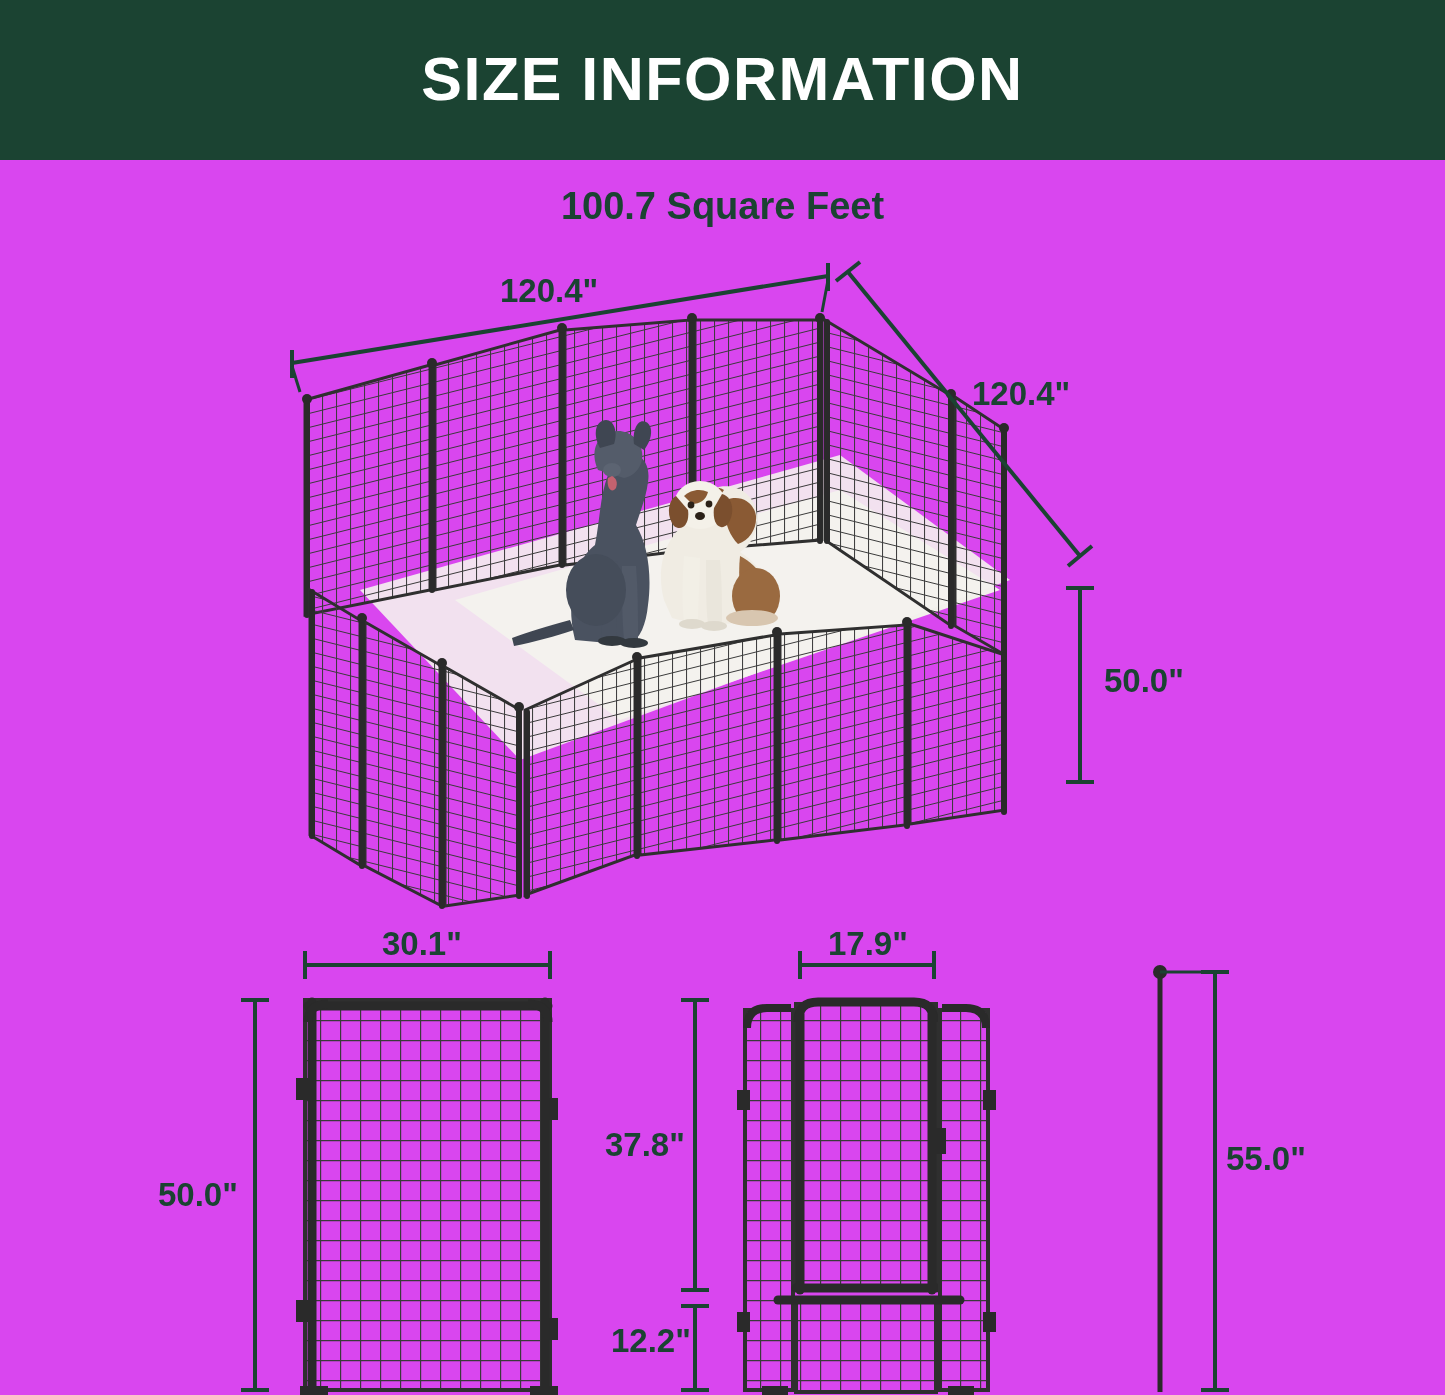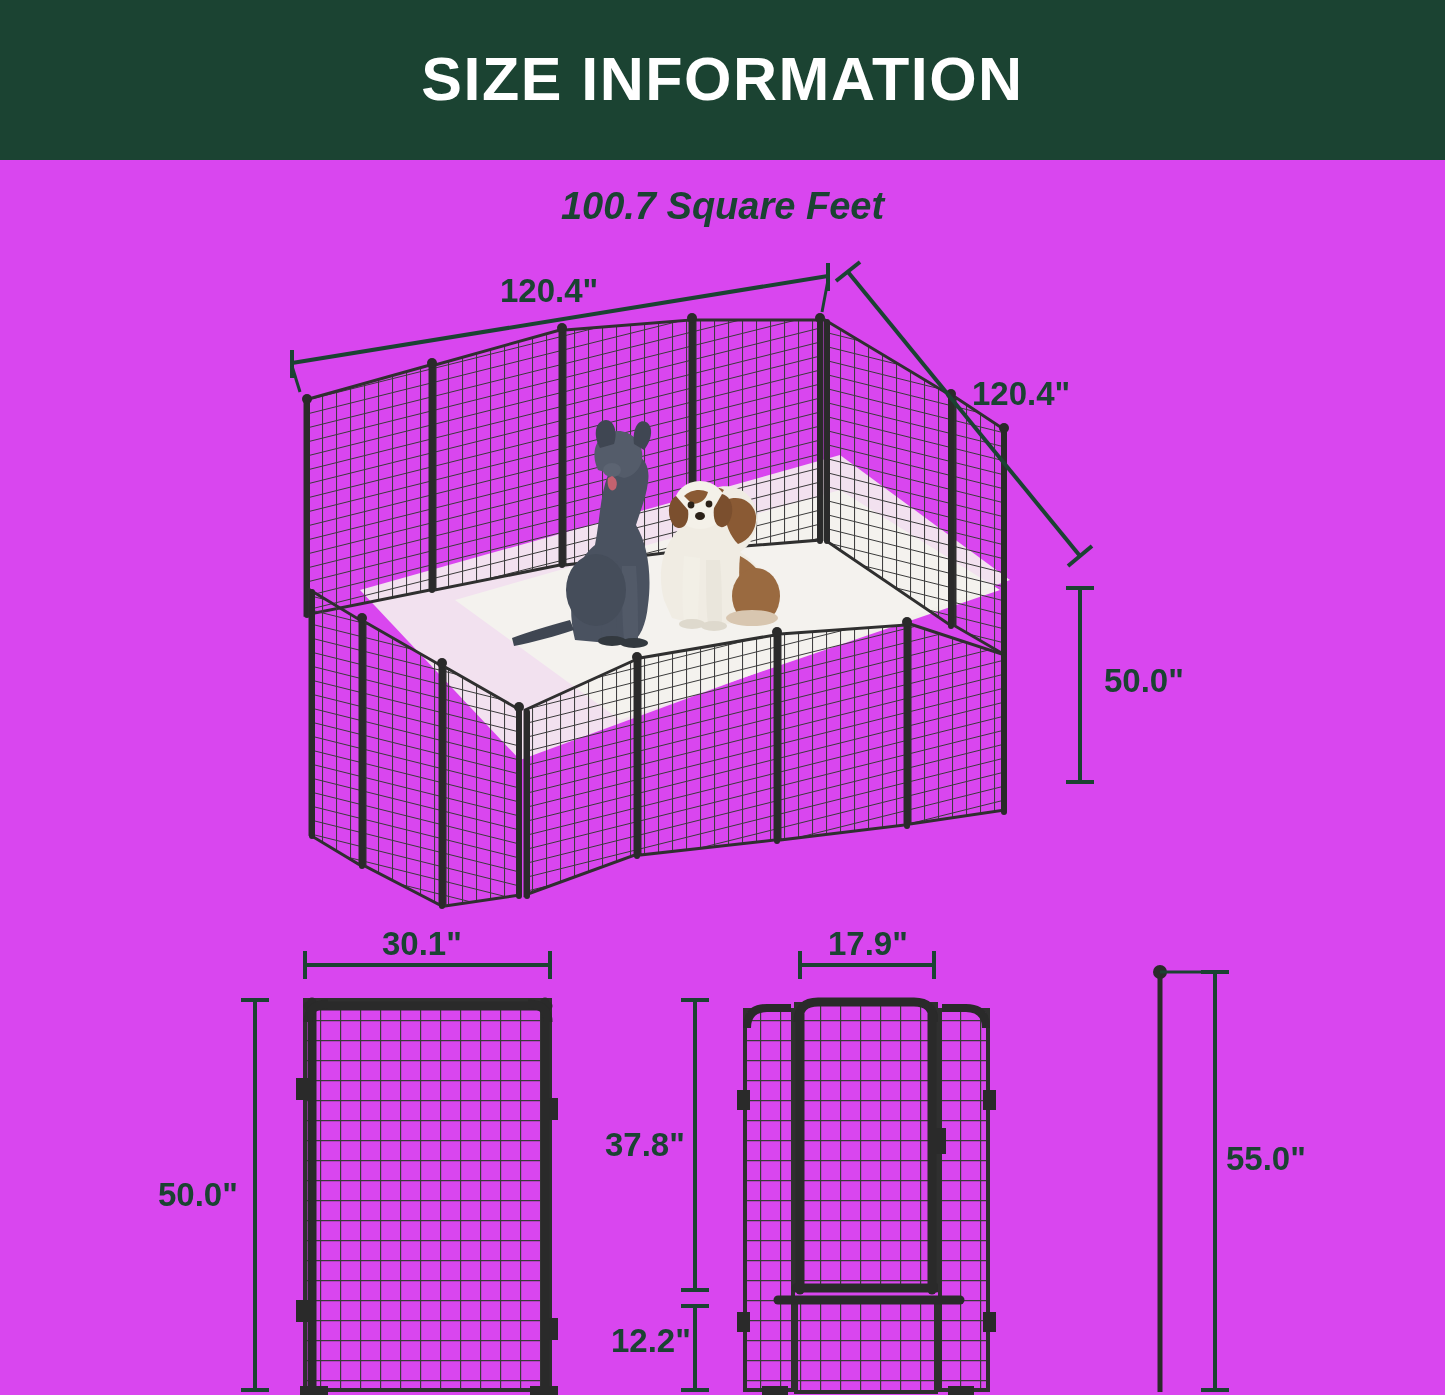--- a/index.html
+++ b/index.html
@@ -37,21 +37,20 @@
 
   
   .subtitle {
     position: absolute;
     left: 0; top: 185px;
     width: 1445px;
     text-align: center;
     color: #1b4332;
     font-size: 38px;
     font-weight: bold;
-    font-style: italic;
   }
 
   
   .dim-label {
     position: absolute;
     color: #1b4332;
     font-size: 33px;
     font-weight: bold;
     white-space: nowrap;
   }

